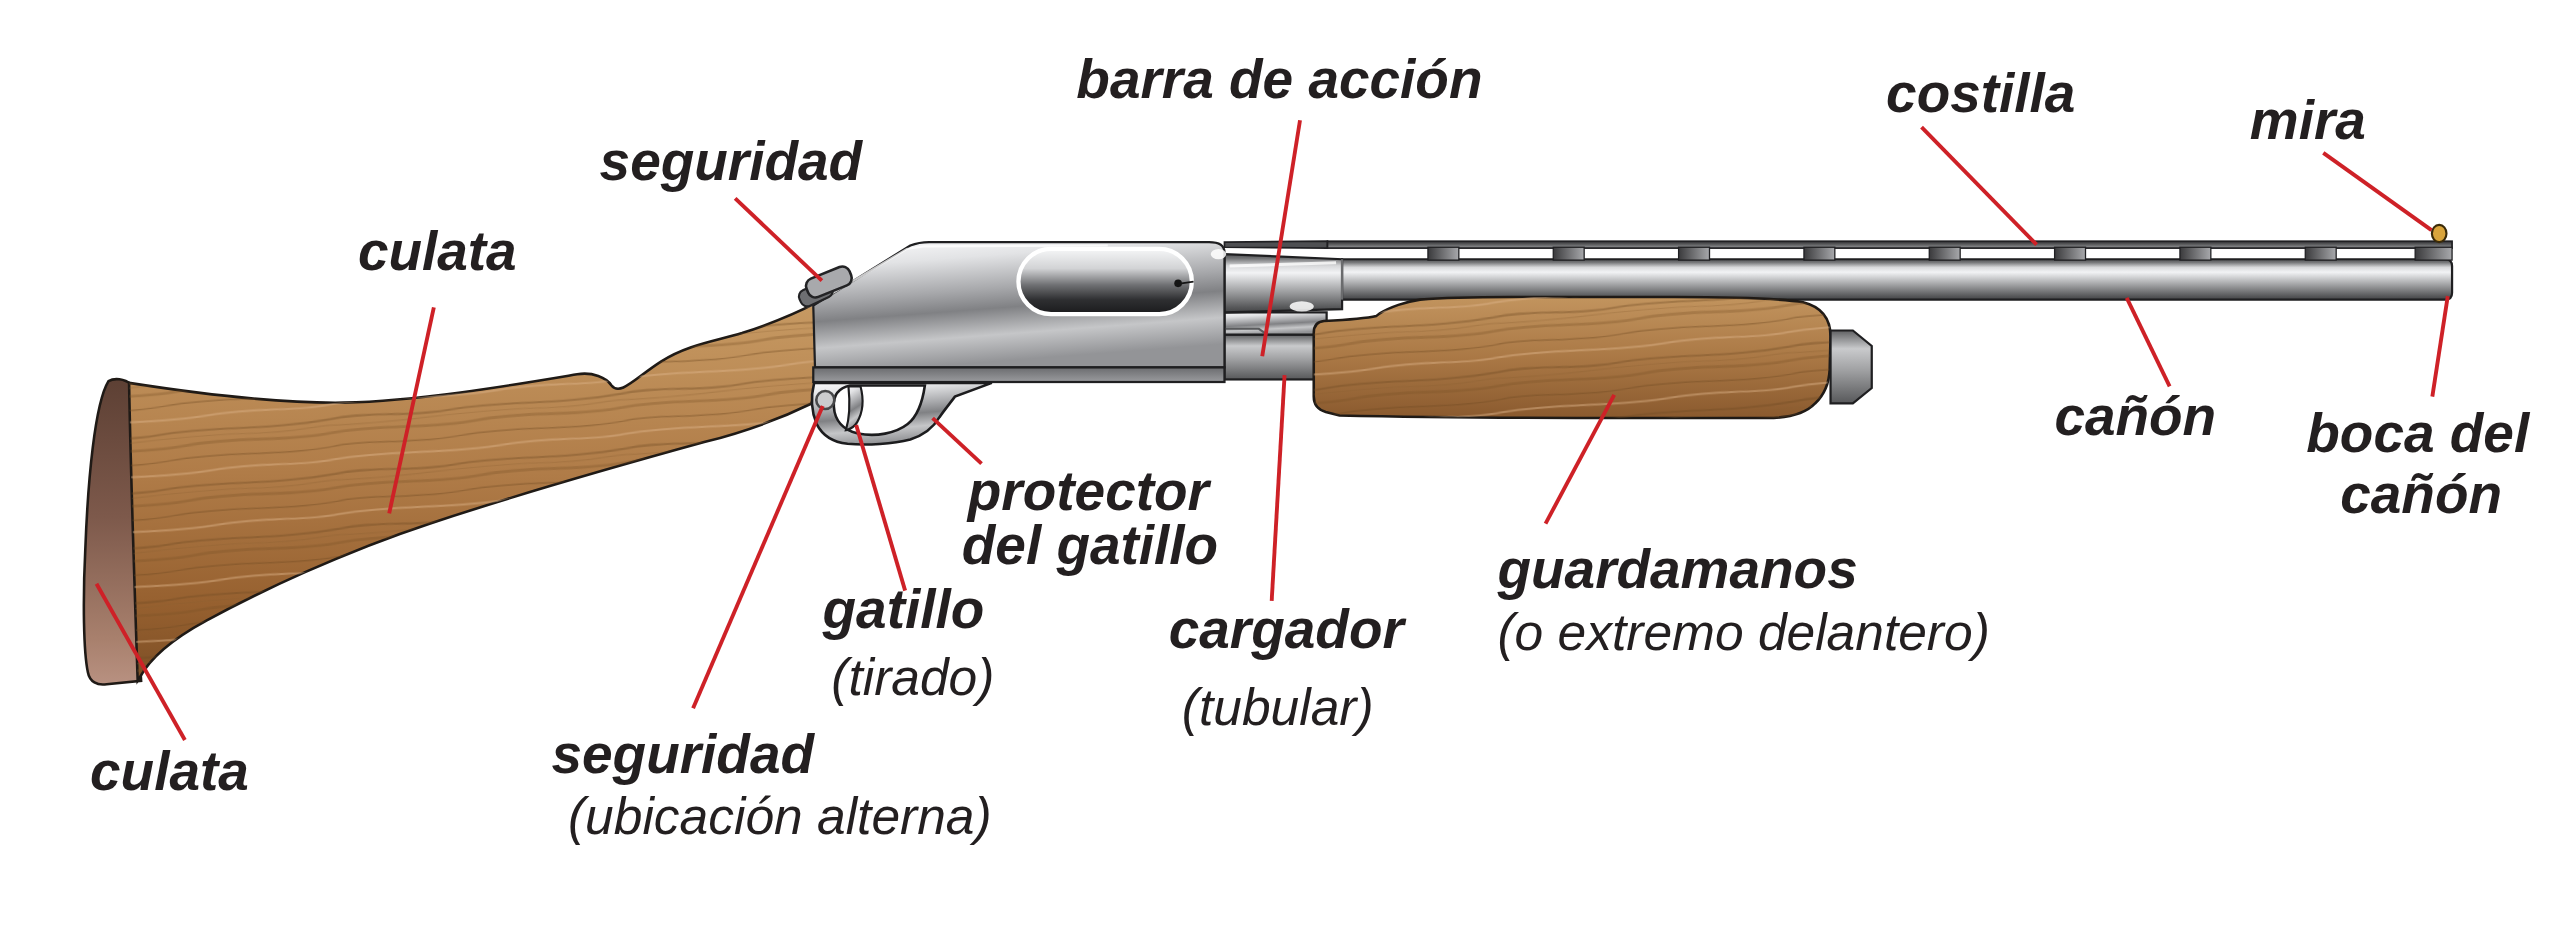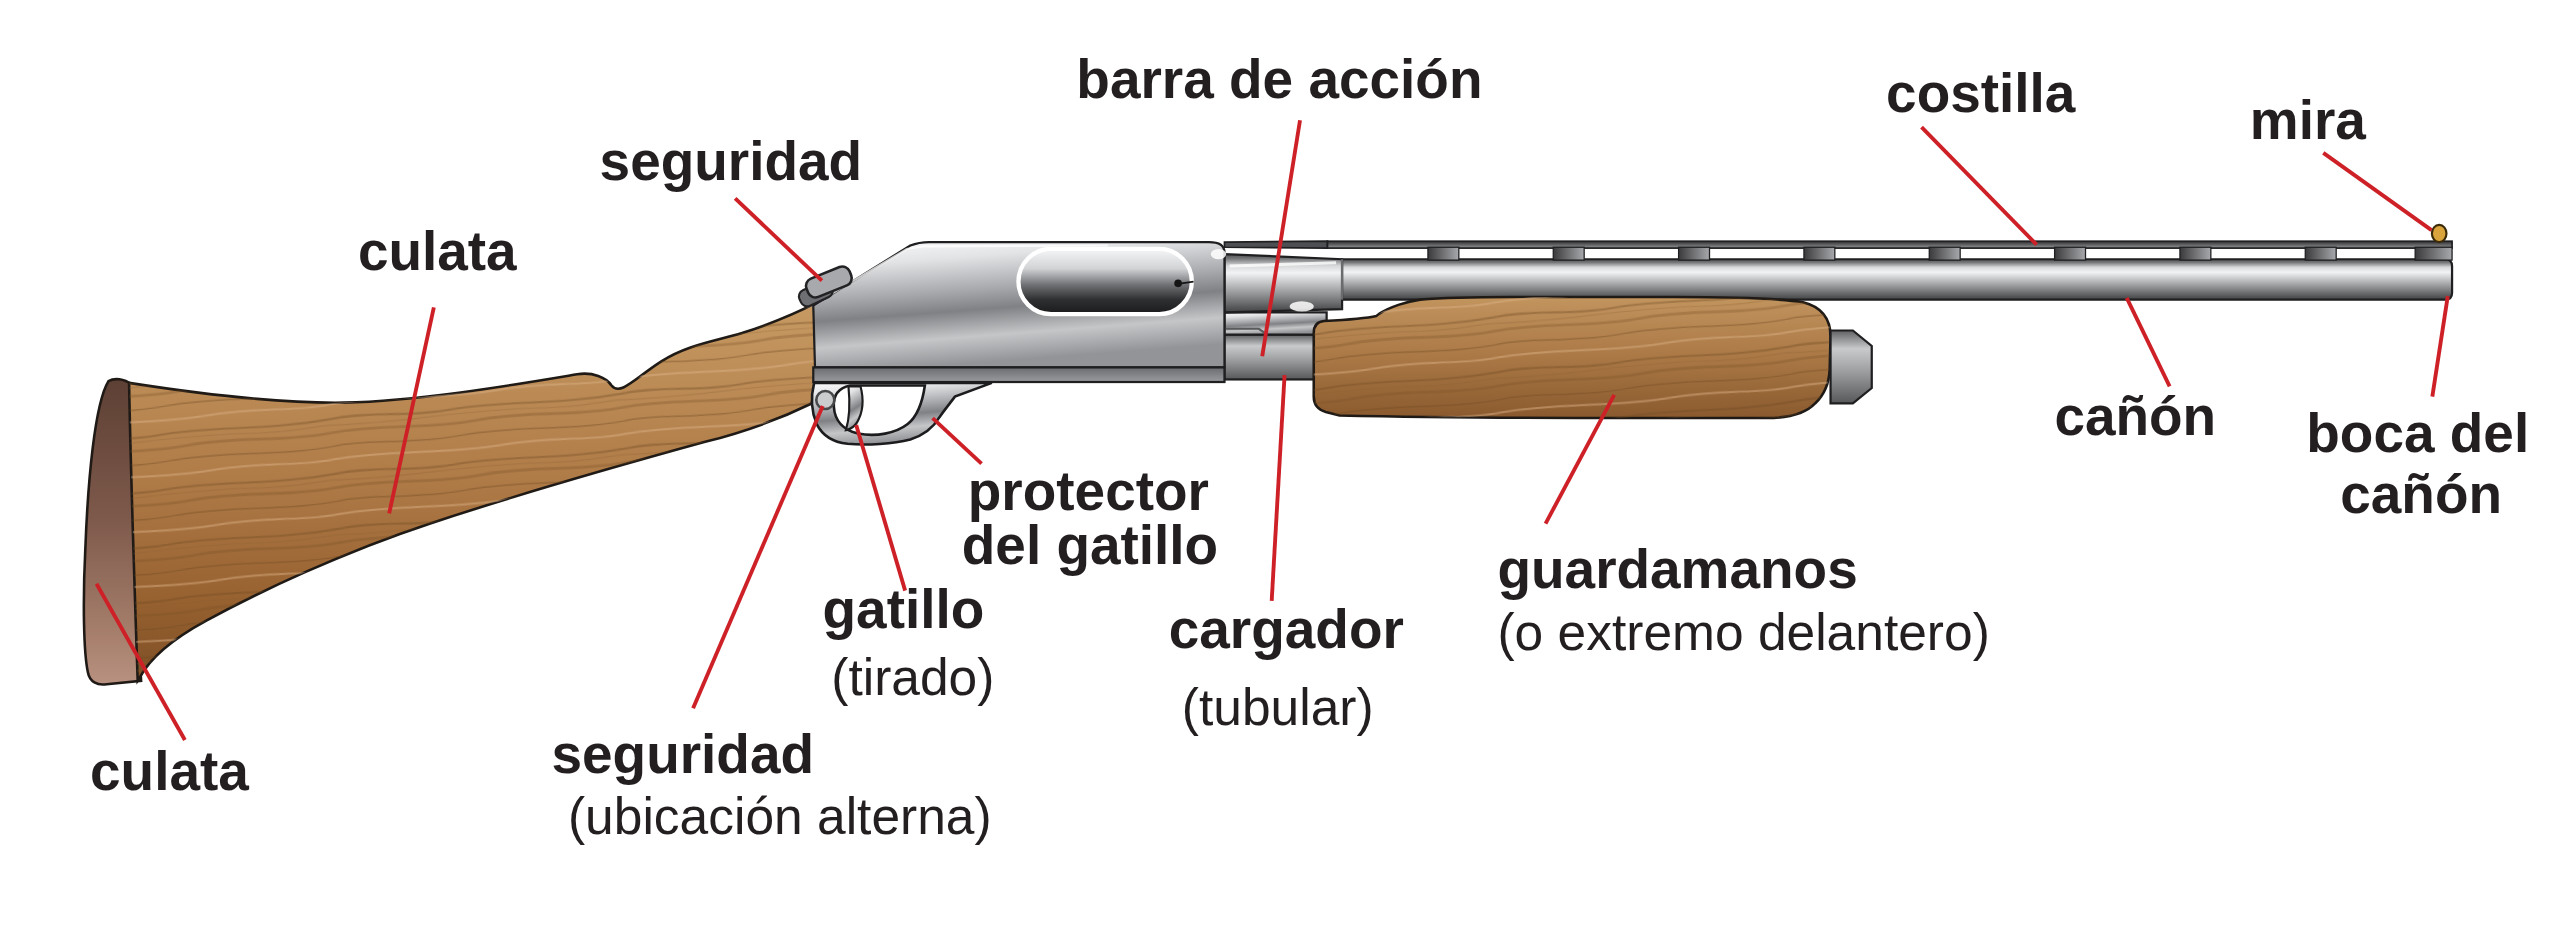--- a/index.html
+++ b/index.html
@@ -1,21 +1,21 @@
 <!DOCTYPE html>
 <html style="--leader: #ce2127; --txt: #231f20; --bg: #ffffff;font-size:13.7px"><head>
 <meta charset="utf-8">
 <style>
   :root{
     --leader:#ce2127;
     --txt:#231f20;
     --bg:#ffffff;
   }
   html,body{margin:0;padding:0;background:var(--bg);}
-  .stage{width:2576px;height:934px;position:relative;background:var(--bg);}
+  .stage{width:2576px;height:934px;position:relative;background:var(--bg);font-style:italic;}
   svg{display:block;}
   .lb{font-family:"Liberation Sans",sans-serif;font-weight:700;font-size:64px;fill:var(--txt);}
   .lr{font-family:"Liberation Sans",sans-serif;font-weight:400;font-size:60px;fill:var(--txt);}
   .leader{stroke:var(--leader);stroke-width:4.5;fill:none;stroke-linecap:butt;}
   .outl{stroke:#1f1a16;stroke-width:3;}
   .metal-outl{stroke:#1f1f21;stroke-width:2.6;}
 </style>
 </head>
 <body>
 

